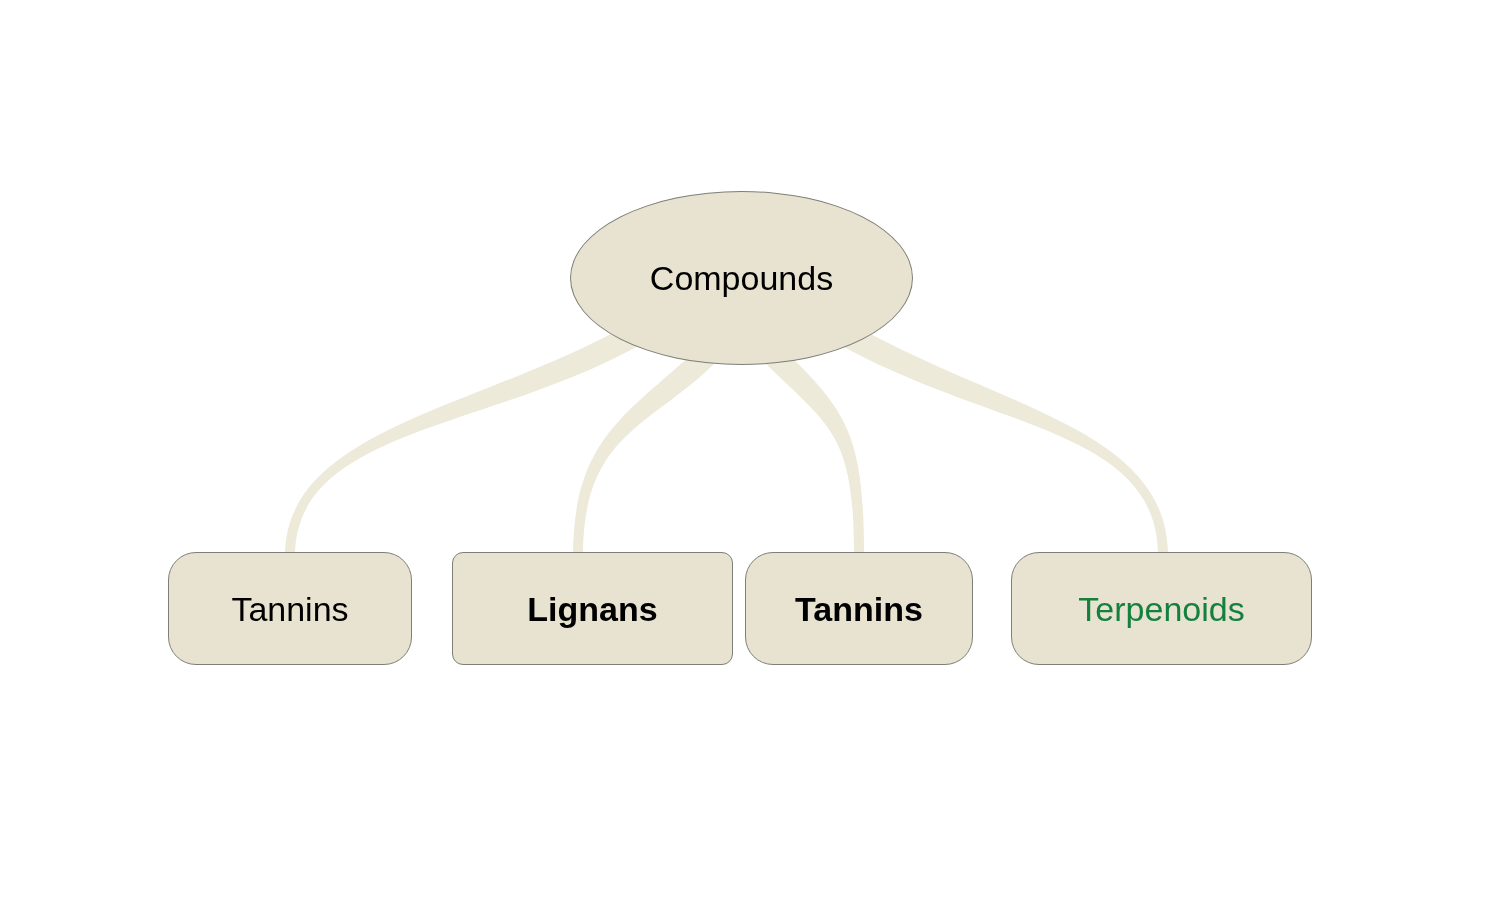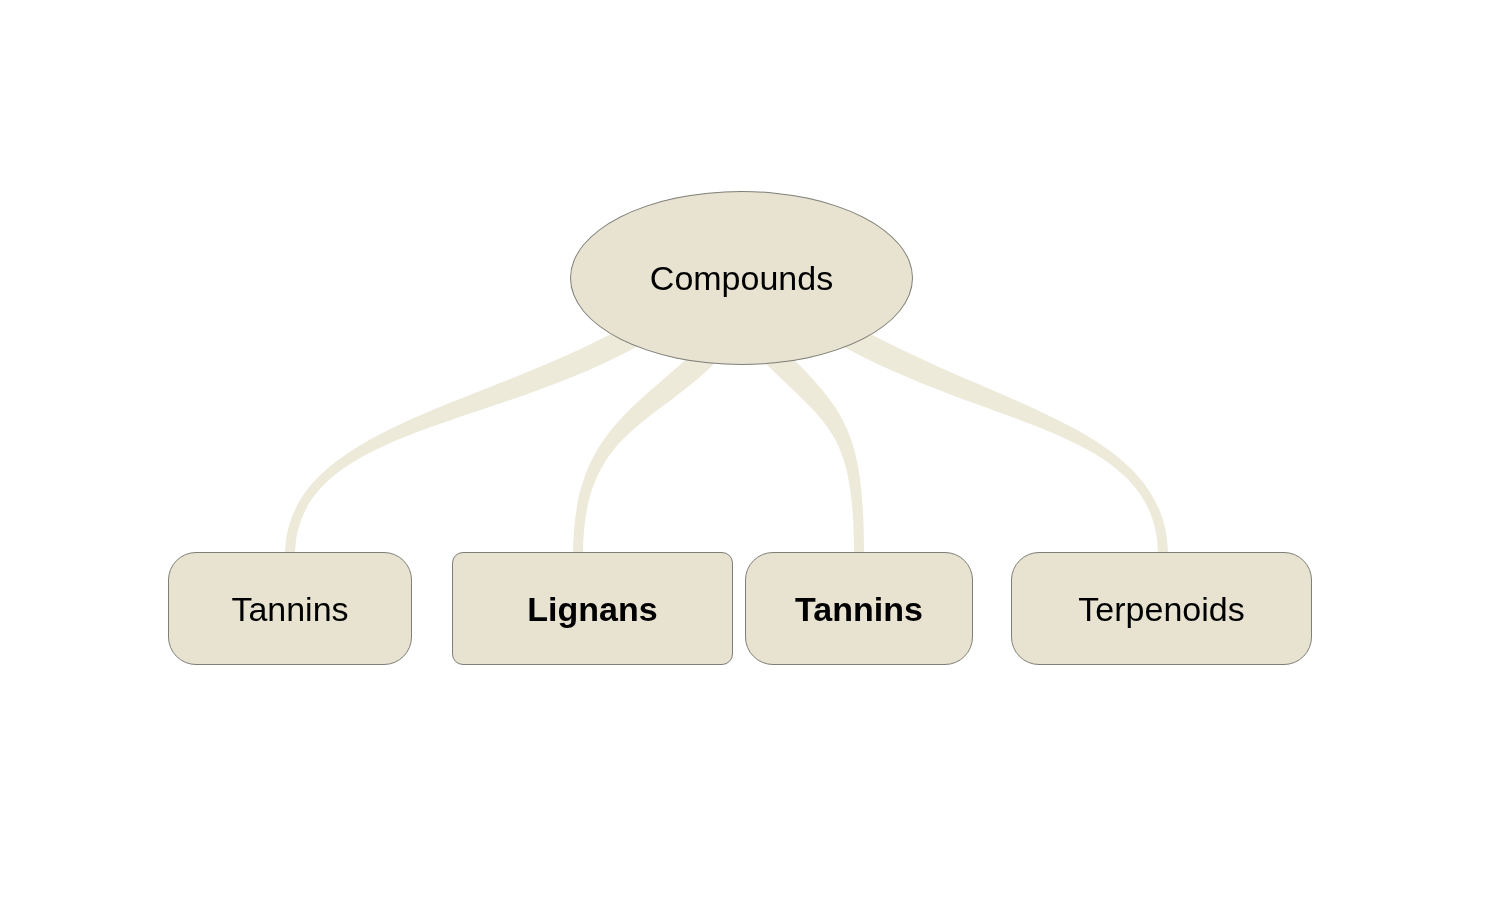--- a/index.html
+++ b/index.html
@@ -73,17 +73,17 @@
   </div>
 
   <div class="node node-box lignans" style="background: rgb(231, 227, 208); border-color: rgb(127, 127, 120); color: rgb(0, 0, 0);">
     <span style="font-weight: bold;">Lignans</span>
   </div>
 
   <div class="node node-box allicin" style="background: rgb(231, 227, 208); border-color: rgb(127, 127, 120); color: rgb(0, 0, 0);">
     <span style="font-weight: bold;">Tannins</span>
   </div>
 
-  <div class="node node-box terpenoids" style="background: rgb(231, 227, 208); border-color: rgb(127, 127, 120); color: #000000;">
+  <div class="node node-box terpenoids" style="background: rgb(231, 227, 208); border-color: rgb(127, 127, 120); color: #15803d;">
     <span>Terpenoids</span>
   </div>
 
 </div>
 
 </body></html>

